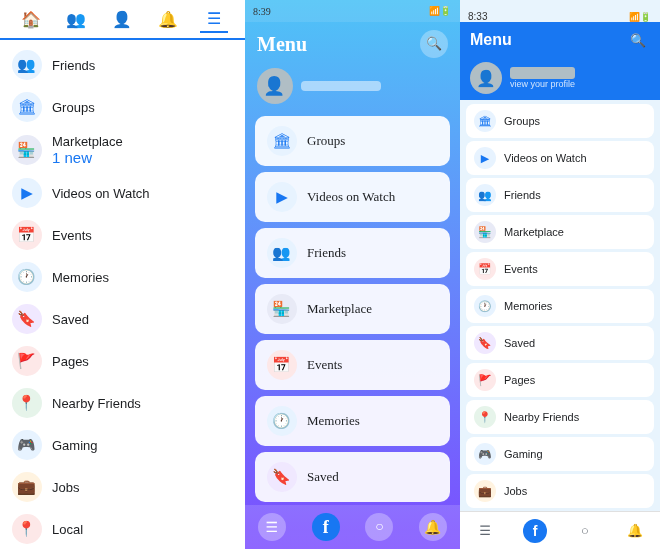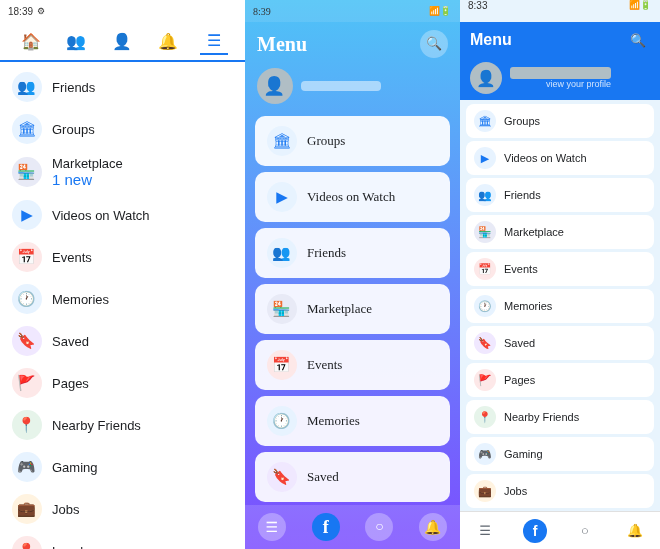--- a/index.html
+++ b/index.html
@@ -211,21 +211,21 @@
       width: 200px;
       background: #e8f4fd;
       display: flex;
       flex-direction: column;
       overflow: hidden;
     }
     .panel3-status-bar {
       height: 22px;
       background: #e8f4fd;
       display: flex;
-      align-items: flex-start;
+      align-items: flex-end;
       padding: 0 8px;
       font-size: 10px;
       color: #333;
     }
     .panel3-header {
       display: flex;
       align-items: center;
       justify-content: space-between;
       padding: 6px 10px 4px;
       background: #1877f2;
@@ -264,21 +264,20 @@
       color: #78909c;
     }
     .panel3-name-text {
       font-size: 11px;
       color: #fff;
       font-weight: 600;
     }
     .panel3-view-profile {
       font-size: 9px;
       color: rgba(255,255,255,0.8);
-      margin-left: 36px;
     }
     .panel3-list {
       flex: 1;
       overflow-y: auto;
       padding: 4px 6px;
       display: flex;
       flex-direction: column;
       gap: 3px;
     }
     .panel3-item {
@@ -339,24 +338,20 @@
 
     
     .panel1-list::-webkit-scrollbar,
     .panel2-list::-webkit-scrollbar,
     .panel3-list::-webkit-scrollbar { display: none; }
   </style>
 </head>
 <body>
 
 <div class="panel1">
-  <div class="panel1-status-bar">
-    <span>18:39</span>
-    <span style="margin-left:4px; font-size:9px;">⚙</span>
-  </div>
   <div class="panel1-nav">
     <div class="panel1-nav-icon">🏠</div>
     <div class="panel1-nav-icon">👥</div>
     <div class="panel1-nav-icon">👤</div>
     <div class="panel1-nav-icon">🔔</div>
     <div class="panel1-nav-icon active">☰</div>
   </div>
   <div class="panel1-list">
 
     <div class="panel1-item">

